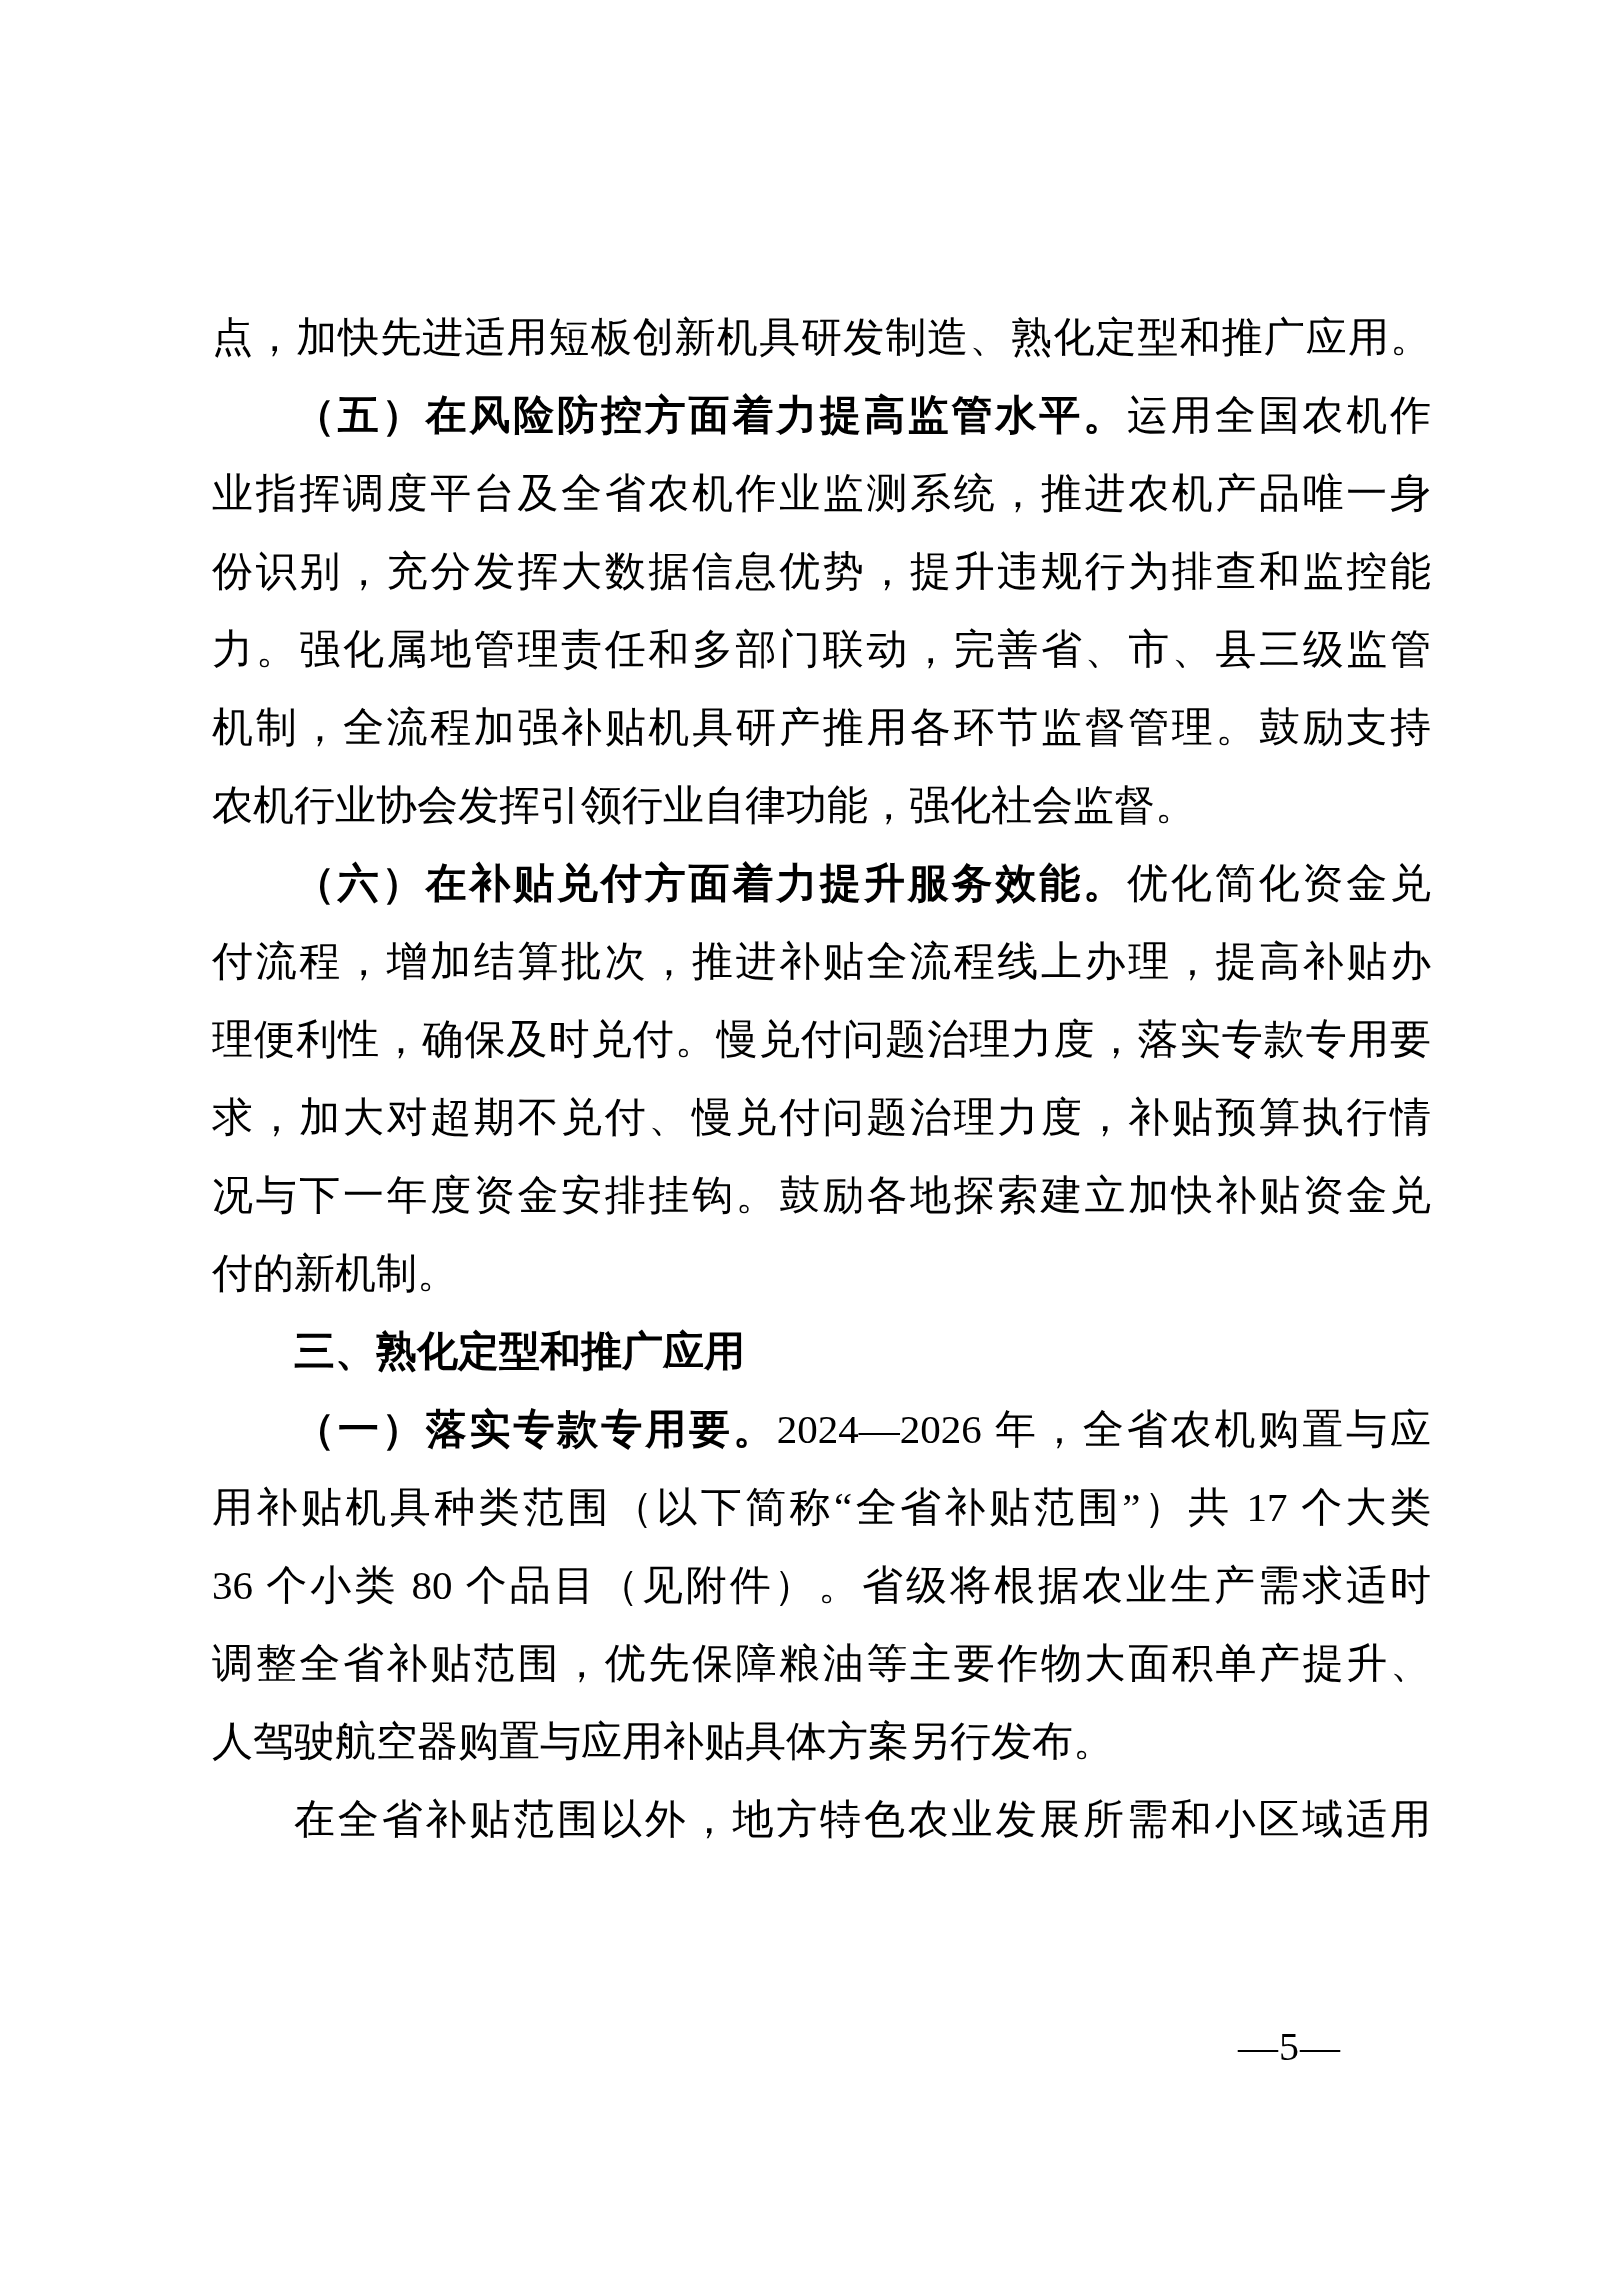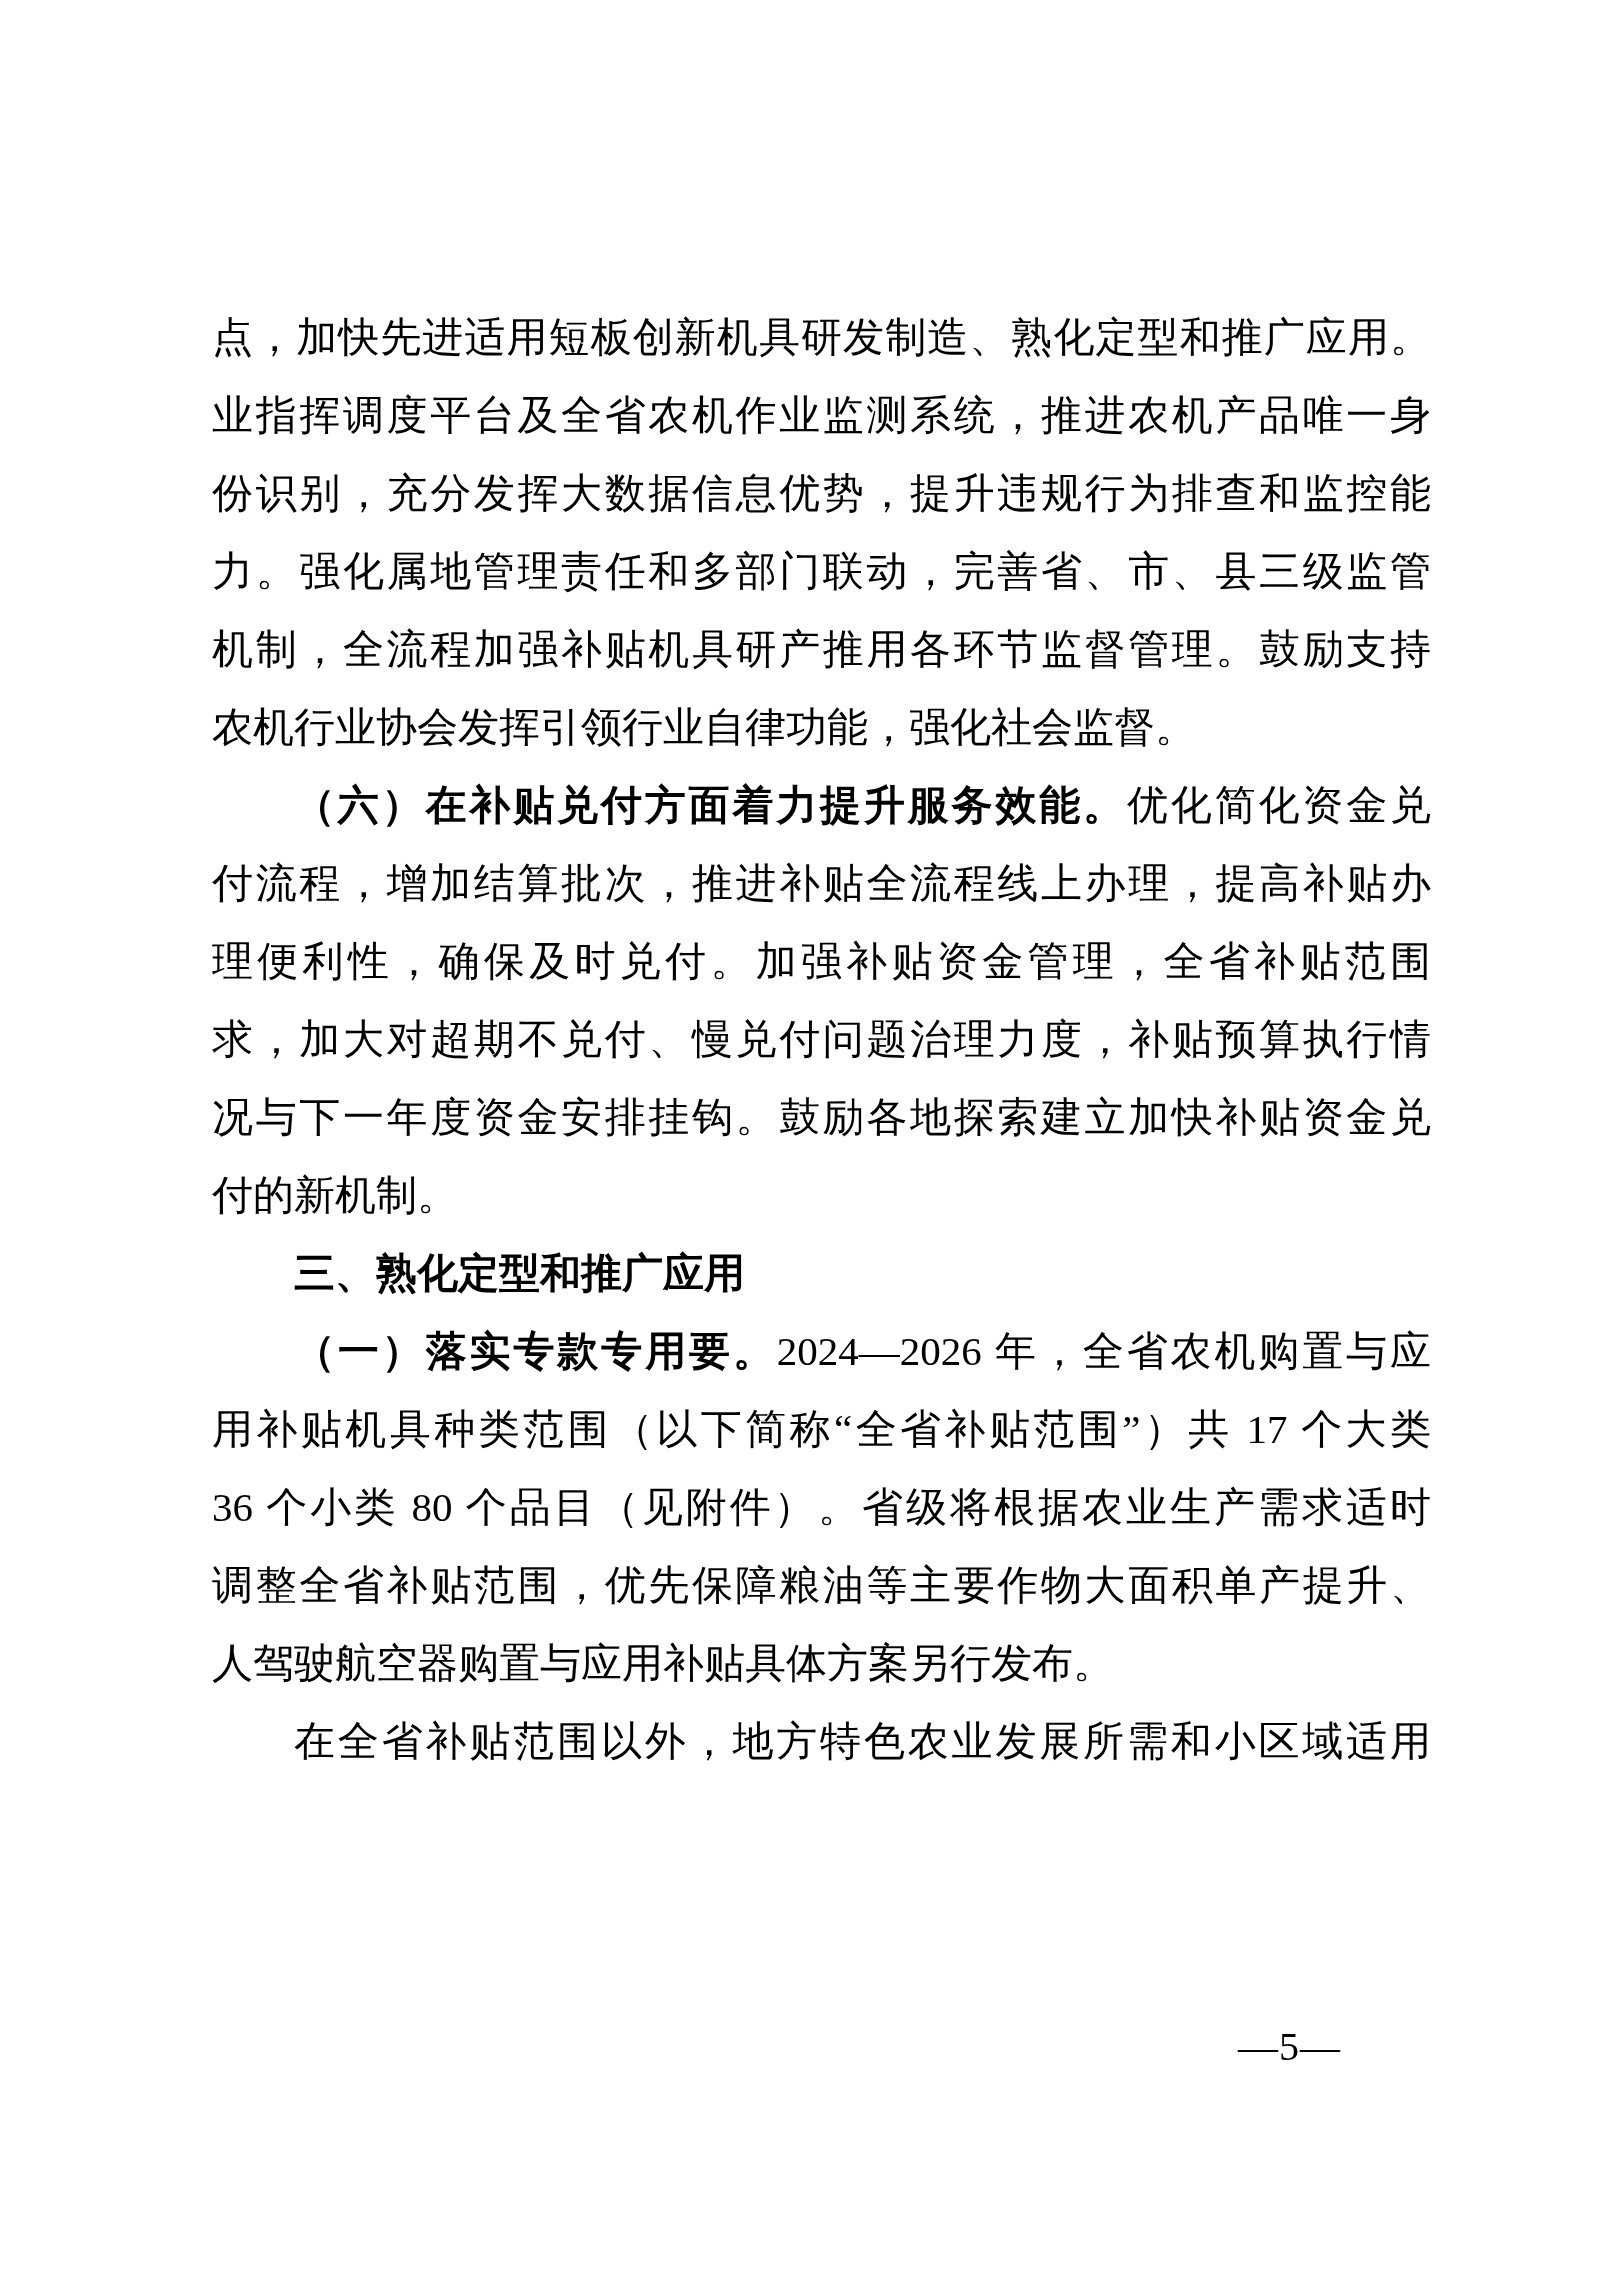--- a/index.html
+++ b/index.html
@@ -51,28 +51,29 @@
     letter-spacing: 1px;
     color: #000000;
   }
 </style>
 </head>
 <body>
 
 <div class="page">
   <div class="body-text" id="body-text">
       <div class="line fill"><span class="run">点，加快先进适用短板创新机具研发制造、熟化定型和推广应用。</span></div>
+      <div class="line fill indent"><span class="run bold">（五）在风险防控方面着力提高监管水平。</span><span class="run">运用全国农机作</span></div>
       <div class="line fill"><span class="run">业指挥调度平台及全省农机作业监测系统，推进农机产品唯一身</span></div>
       <div class="line fill"><span class="run">份识别，充分发挥大数据信息优势，提升违规行为排查和监控能</span></div>
       <div class="line fill"><span class="run">力。强化属地管理责任和多部门联动，完善省、市、县三级监管</span></div>
       <div class="line fill"><span class="run">机制，全流程加强补贴机具研产推用各环节监督管理。鼓励支持</span></div>
       <div class="line"><span class="run">农机行业协会发挥引领行业自律功能，强化社会监督。</span></div>
       <div class="line fill indent"><span class="run bold">（六）在补贴兑付方面着力提升服务效能。</span><span class="run">优化简化资金兑</span></div>
       <div class="line fill"><span class="run">付流程，增加结算批次，推进补贴全流程线上办理，提高补贴办</span></div>
-      <div class="line fill"><span class="run">理便利性，确保及时兑付。加强补贴资金管理，全省补贴范围</span></div>
+      <div class="line fill"><span class="run">理便利性，确保及时兑付。慢兑付问题治理力度，落实专款专用要</span></div>
       <div class="line fill"><span class="run">求，加大对超期不兑付、慢兑付问题治理力度，补贴预算执行情</span></div>
       <div class="line fill"><span class="run">况与下一年度资金安排挂钩。鼓励各地探索建立加快补贴资金兑</span></div>
       <div class="line"><span class="run">付的新机制。</span></div>
       <div class="line indent"><span class="run bold">三、熟化定型和推广应用</span></div>
       <div class="line fill indent"><span class="run bold">（一）落实专款专用要。</span><span class="run">2024—2026 年，全省农机购置与应</span></div>
       <div class="line fill"><span class="run">用补贴机具种类范围（以下简称“全省补贴范围”）共 17 个大类</span></div>
       <div class="line fill"><span class="run">36 个小类 80 个品目（见附件）。省级将根据农业生产需求适时</span></div>
       <div class="line fill"><span class="run">调整全省补贴范围，优先保障粮油等主要作物大面积单产提升、</span></div>
       <div class="line"><span class="run">人驾驶航空器购置与应用补贴具体方案另行发布。</span></div>
       <div class="line fill indent"><span class="run">在全省补贴范围以外，地方特色农业发展所需和小区域适用</span></div>

